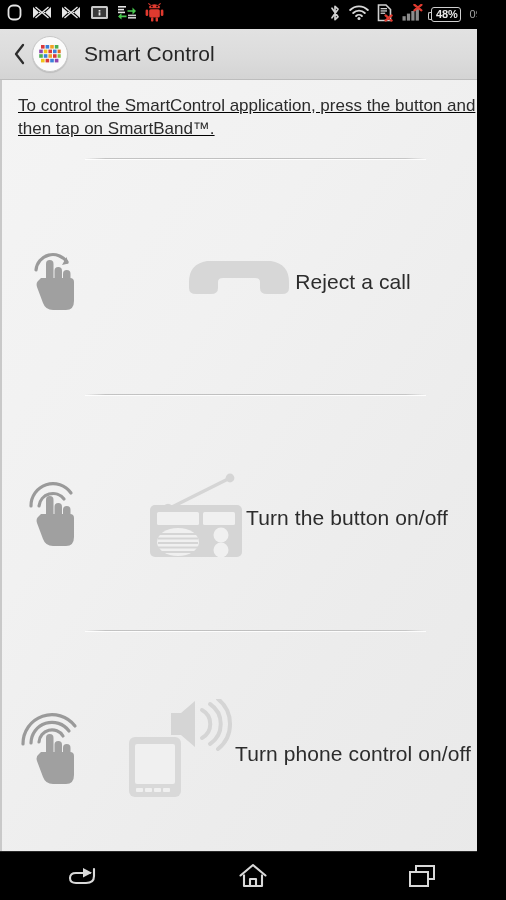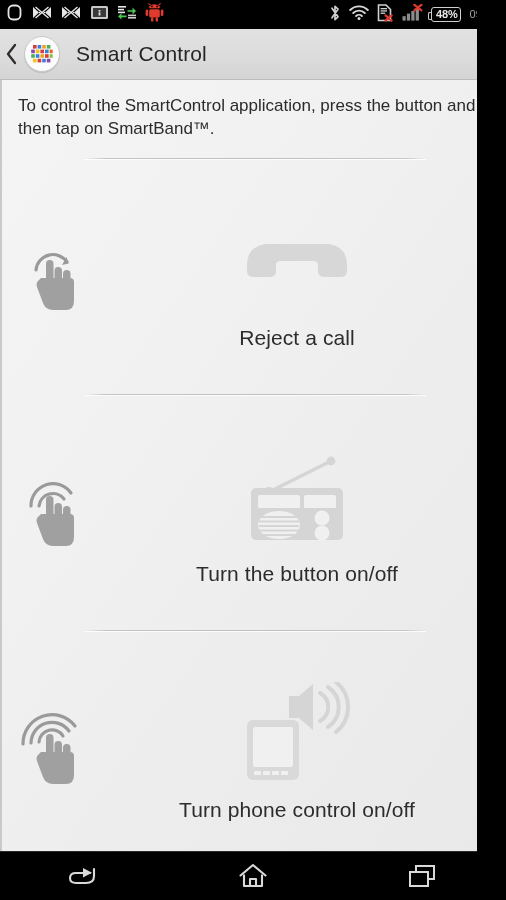--- a/index.html
+++ b/index.html
@@ -85,20 +85,21 @@
   .app-header {
     position: absolute;
     top: 29px; left: 0;
     width: 506px;
     height: 51px;
     background: linear-gradient(to bottom, #e2e2e2 0%, #dcdcdc 55%, #d4d4d4 100%);
     border-bottom: 1px solid #bdbdbd;
     box-sizing: border-box;
     display: flex;
     align-items: center;
+    padding-left: 8px;
   }
   .back-chevron {
     width: 22px;
     height: 34px;
     display: flex;
     align-items: center;
     justify-content: center;
     cursor: pointer;
   }
   .app-icon {
@@ -126,20 +127,21 @@
     position: absolute;
     top: 80px;
     left: 0;
     width: 506px;
     height: 772px;
     background: linear-gradient(125deg, #f4f4f4 0%, #f1f1f1 35%, #ececec 70%, #e9e9e9 100%);
     box-sizing: border-box;
     border-left: 2px solid #c9c9c9;
     border-right: 2px solid #c9c9c9;
     overflow: hidden;
+    text-decoration: underline;
   }
   .intro {
     padding: 14px 20px 0 16px;
     font-size: 17px;
     line-height: 23px;
     color: #2b2b2b;
   }
   .divider {
     height: 1px;
     background: linear-gradient(to right,
@@ -167,21 +169,21 @@
     align-items: center;
     justify-content: center;
   }
   .row-main {
     position: absolute;
     left: 88px;
     right: 0;
     top: 0;
     height: 235px;
     display: flex;
-    flex-direction: column;
+    flex-direction: row;
     align-items: center;
     justify-content: center;
   }
   .row-art {
     height: 112px;
     display: flex;
     align-items: center;
     justify-content: center;
   }
   .row-label {

